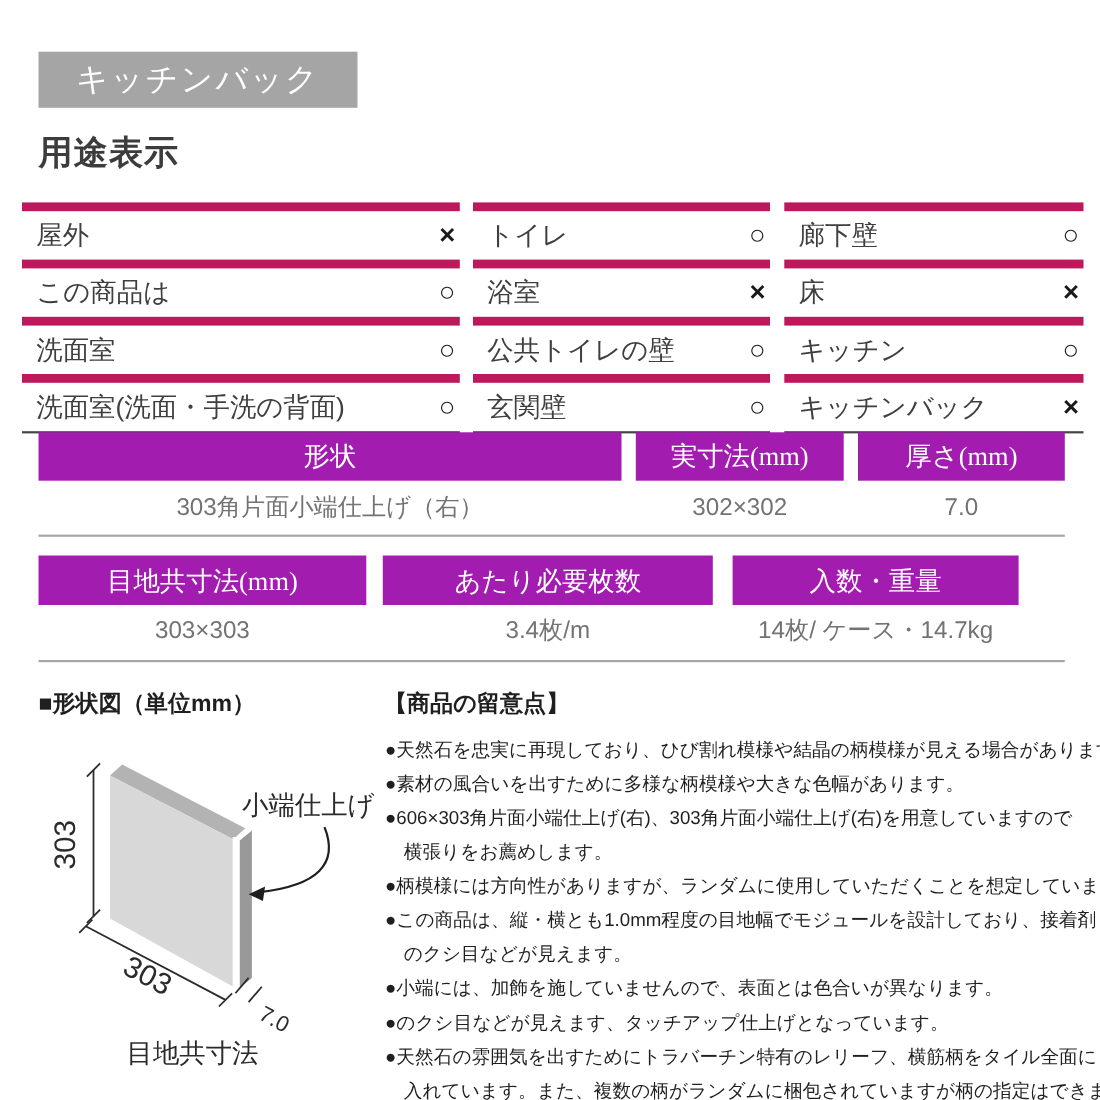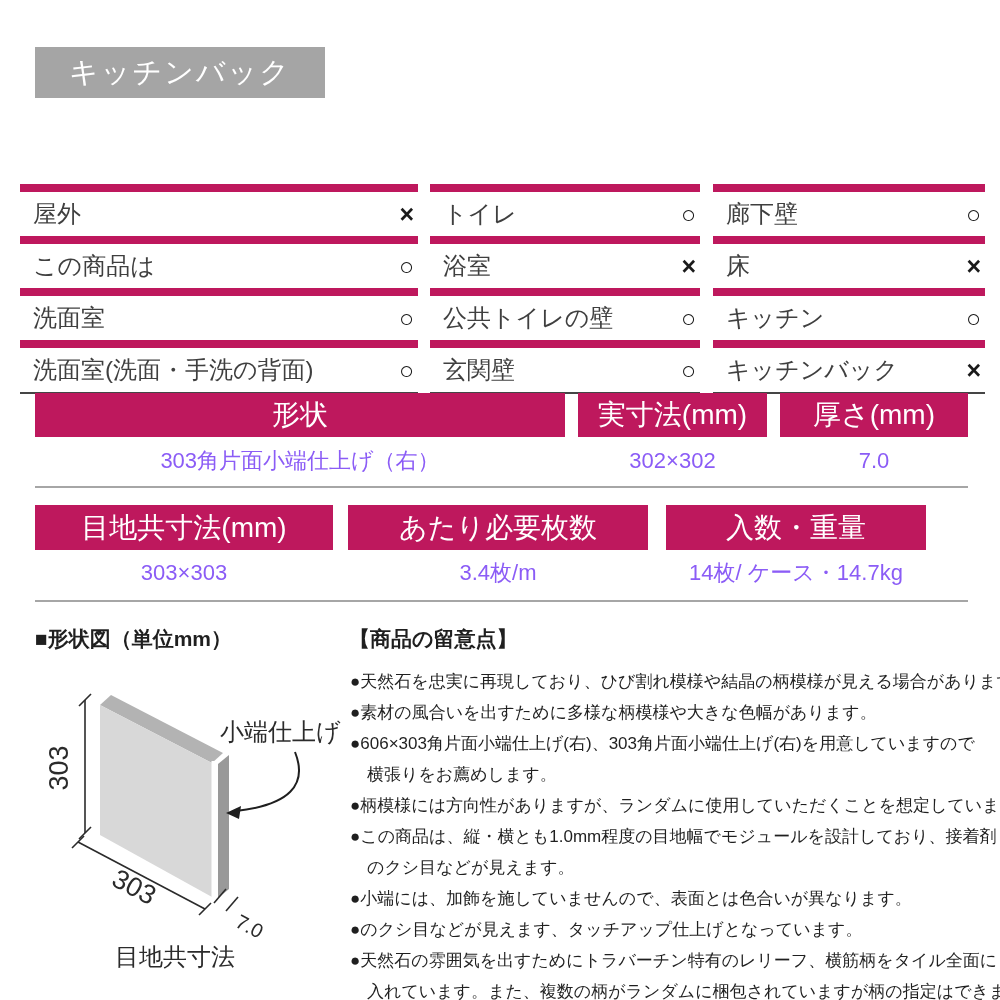--- a/index.html
+++ b/index.html
@@ -17,23 +17,23 @@
   .ucol{position:absolute;top:184px;border-bottom:2px solid #454545;}
   .ucol1{left:20px;width:398px;}
   .ucol2{left:430px;width:270px;}
   .ucol3{left:713px;width:272px;}
   .urow{height:44px;border-top:8px solid #be185d;display:flex;align-items:center;
         justify-content:space-between;}
   .ulabel{font-size:24px;color:#3f3f3f;padding-left:13px;white-space:nowrap;}
   .umark{font-size:25px;color:#1a1a1a;font-weight:bold;padding-right:4px;}
 
   
-  .scell{position:absolute;height:44px;background:#be185d;color:#ffffff;font-size:28px;
-         display:flex;align-items:center;justify-content:center;white-space:nowrap;}
-  .sval{position:absolute;height:40px;color:#8b5cf6;font-size:22px;display:flex;
+  .scell{position:absolute;height:44px;background:#a21caf;color:#ffffff;font-size:24px;
+         display:flex;align-items:center;justify-content:center;white-space:nowrap;font-family:Liberation Serif, serif;}
+  .sval{position:absolute;height:40px;color:#737373;font-size:22px;display:flex;
         align-items:center;justify-content:center;white-space:nowrap;}
   .t1h{top:393px;} .t1v{top:441px;}
   .t1c1{left:35px;width:530px;} .t1c2{left:578px;width:189px;} .t1c3{left:780px;width:188px;}
   .t2h{top:505px;height:45px;} .t2v{top:553px;}
   .t2c1{left:35px;width:298px;} .t2c2{left:348px;width:300px;} .t2c3{left:666px;width:260px;}
   .divider{position:absolute;left:35px;width:933px;height:2px;background:#a6a6a6;}
   .div1{top:486px;} .div2{top:600px;}
 
   
   .sec-title{position:absolute;margin:0;font-size:21px;font-weight:bold;color:#1f1f1f;
@@ -45,20 +45,21 @@
   .diagram-svg{position:absolute;left:30px;top:660px;}
   .diagram-svg text{font-family:"Liberation Sans","DejaVu Sans",sans-serif;fill:#2b2b2b;}
 </style>
 </head>
 <body>
 
 <div class="page">
 
   <div class="badge">キッチンバック</div>
 
+  <h1 class="usage-title">用途表示</h1>
 
   <div class="ucol ucol1">
     <div class="urow">
       <span class="ulabel">屋外</span>
       <span class="umark">×</span>
     </div>
     <div class="urow">
       <span class="ulabel">この商品は</span>
       <span class="umark">○</span>
     </div>

